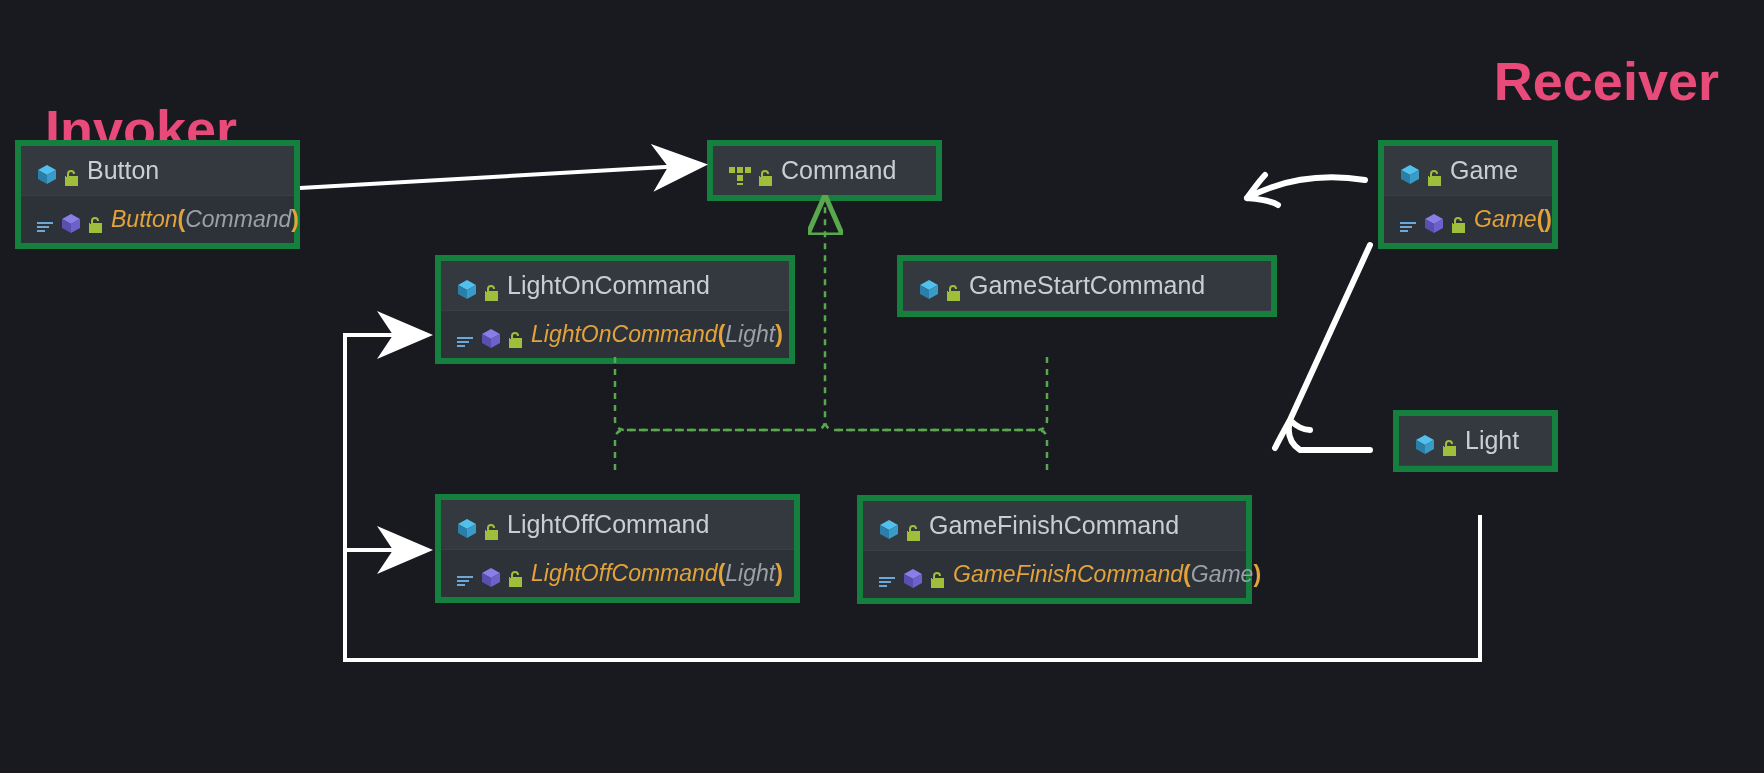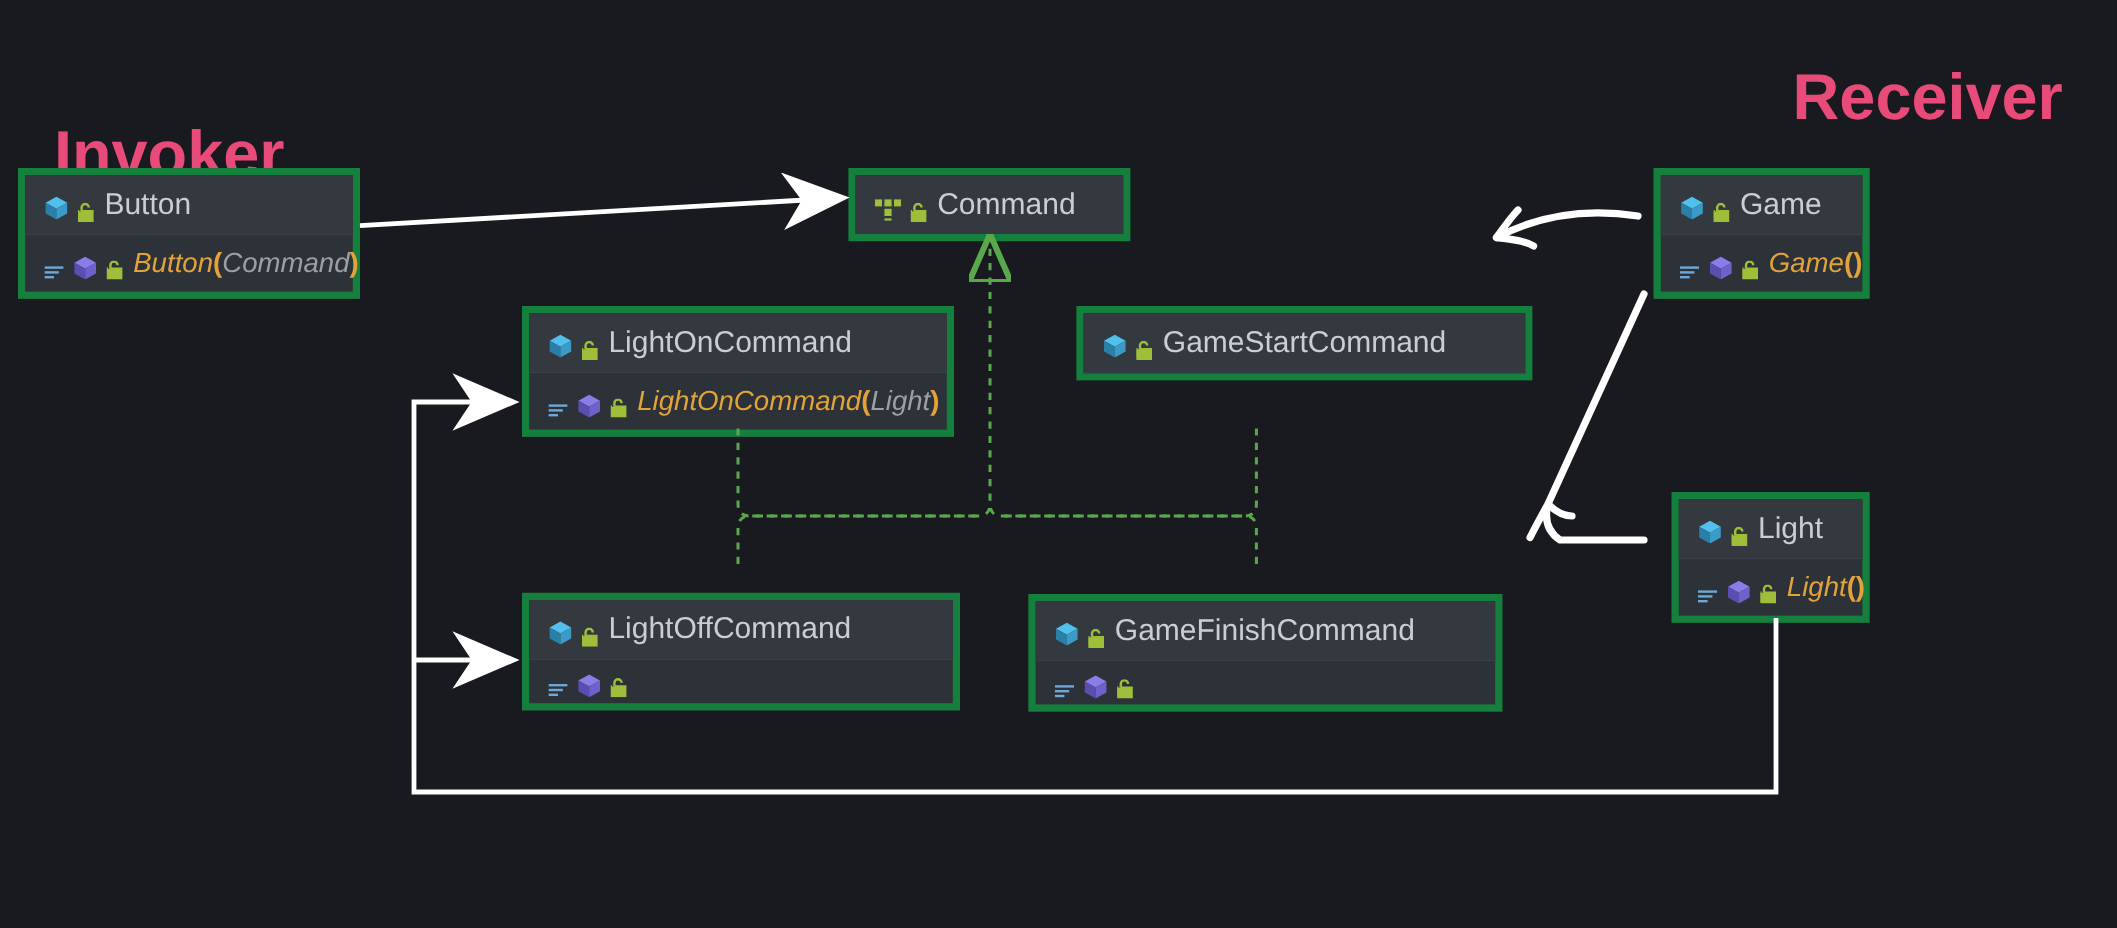--- a/index.html
+++ b/index.html
@@ -169,34 +169,20 @@
 <div class="box" style="left:1393px; top:410px; width:165px;">
   <div class="box-header">
     <span class="cube-icon"><svg viewBox="0 0 20 20">
           <use href="#cube"></use>
         </svg></span>
     <span class="lock-icon"><svg viewBox="0 0 14 16">
           <use href="#lock-open"></use>
         </svg></span>
     <span>Light</span>
   </div>
-  <div class="box-row">
-    <span class="lines-icon"><svg viewBox="0 0 16 14">
-          <use href="#lines"></use>
-        </svg></span>
-    <span class="cube-icon" style="width:16px;height:16px"><svg viewBox="0 0 20 20">
-          <use href="#cube-purple"></use>
-        </svg></span>
-    <span class="lock-icon"><svg viewBox="0 0 14 16">
-          <use href="#lock-open"></use>
-        </svg></span>
-    <span>
-      <span class="method-name">Light</span><span class="paren">()</span>
-    </span>
-  </div>
 </div>
 
 <div class="box" style="left:435px; top:255px; width:360px;text-align:right;">
   <div class="box-header">
     <span class="cube-icon"><svg viewBox="0 0 20 20">
           <use href="#cube"></use>
         </svg></span>
     <span class="lock-icon"><svg viewBox="0 0 14 16">
           <use href="#lock-open"></use>
         </svg></span>
@@ -243,20 +229,23 @@
   <div class="box-row">
     <span class="lines-icon"><svg viewBox="0 0 16 14">
           <use href="#lines"></use>
         </svg></span>
     <span class="cube-icon" style="width:16px;height:16px"><svg viewBox="0 0 20 20">
           <use href="#cube-purple"></use>
         </svg></span>
     <span class="lock-icon"><svg viewBox="0 0 14 16">
           <use href="#lock-open"></use>
         </svg></span>
+    <span>
+      <span class="method-name">LightOffCommand</span><span class="paren">(</span><span class="param">Light</span><span class="paren">)</span>
+    </span>
   </div>
 </div>
 
 <div class="box" style="left:857px; top:470px; width:395px;margin-top:25px;">
   <div class="box-header">
     <span class="cube-icon"><svg viewBox="0 0 20 20">
           <use href="#cube"></use>
         </svg></span>
     <span class="lock-icon"><svg viewBox="0 0 14 16">
           <use href="#lock-open"></use>
@@ -266,20 +255,23 @@
   <div class="box-row">
     <span class="lines-icon"><svg viewBox="0 0 16 14">
           <use href="#lines"></use>
         </svg></span>
     <span class="cube-icon" style="width:16px;height:16px"><svg viewBox="0 0 20 20">
           <use href="#cube-purple"></use>
         </svg></span>
     <span class="lock-icon"><svg viewBox="0 0 14 16">
           <use href="#lock-open"></use>
         </svg></span>
+    <span>
+      <span class="method-name">GameFinishCommand</span><span class="paren">(</span><span class="param">Game</span><span class="paren">)</span>
+    </span>
   </div>
 </div>
 
 <svg class="connectors">
 
   <line x1="300" y1="188" x2="700" y2="165" stroke="#ffffff" stroke-width="4" marker-end="url(#arrow-white)"></line>
 
   <path d="M615 357 L615 420 Q615 430 625 430 L815 430 Q825 430 825 420 L825 200" stroke="#5aa84e" stroke-width="2.5" stroke-dasharray="6 6" fill="none" marker-end="url(#arrow-green-tri)"></path>
   <path d="M615 470 L615 440 Q615 430 625 430 L815 430" stroke="#5aa84e" stroke-width="2.5" stroke-dasharray="6 6" fill="none"></path>
   <path d="M1047 357 L1047 420 Q1047 430 1037 430 L835 430 Q825 430 825 420" stroke="#5aa84e" stroke-width="2.5" stroke-dasharray="6 6" fill="none"></path>

